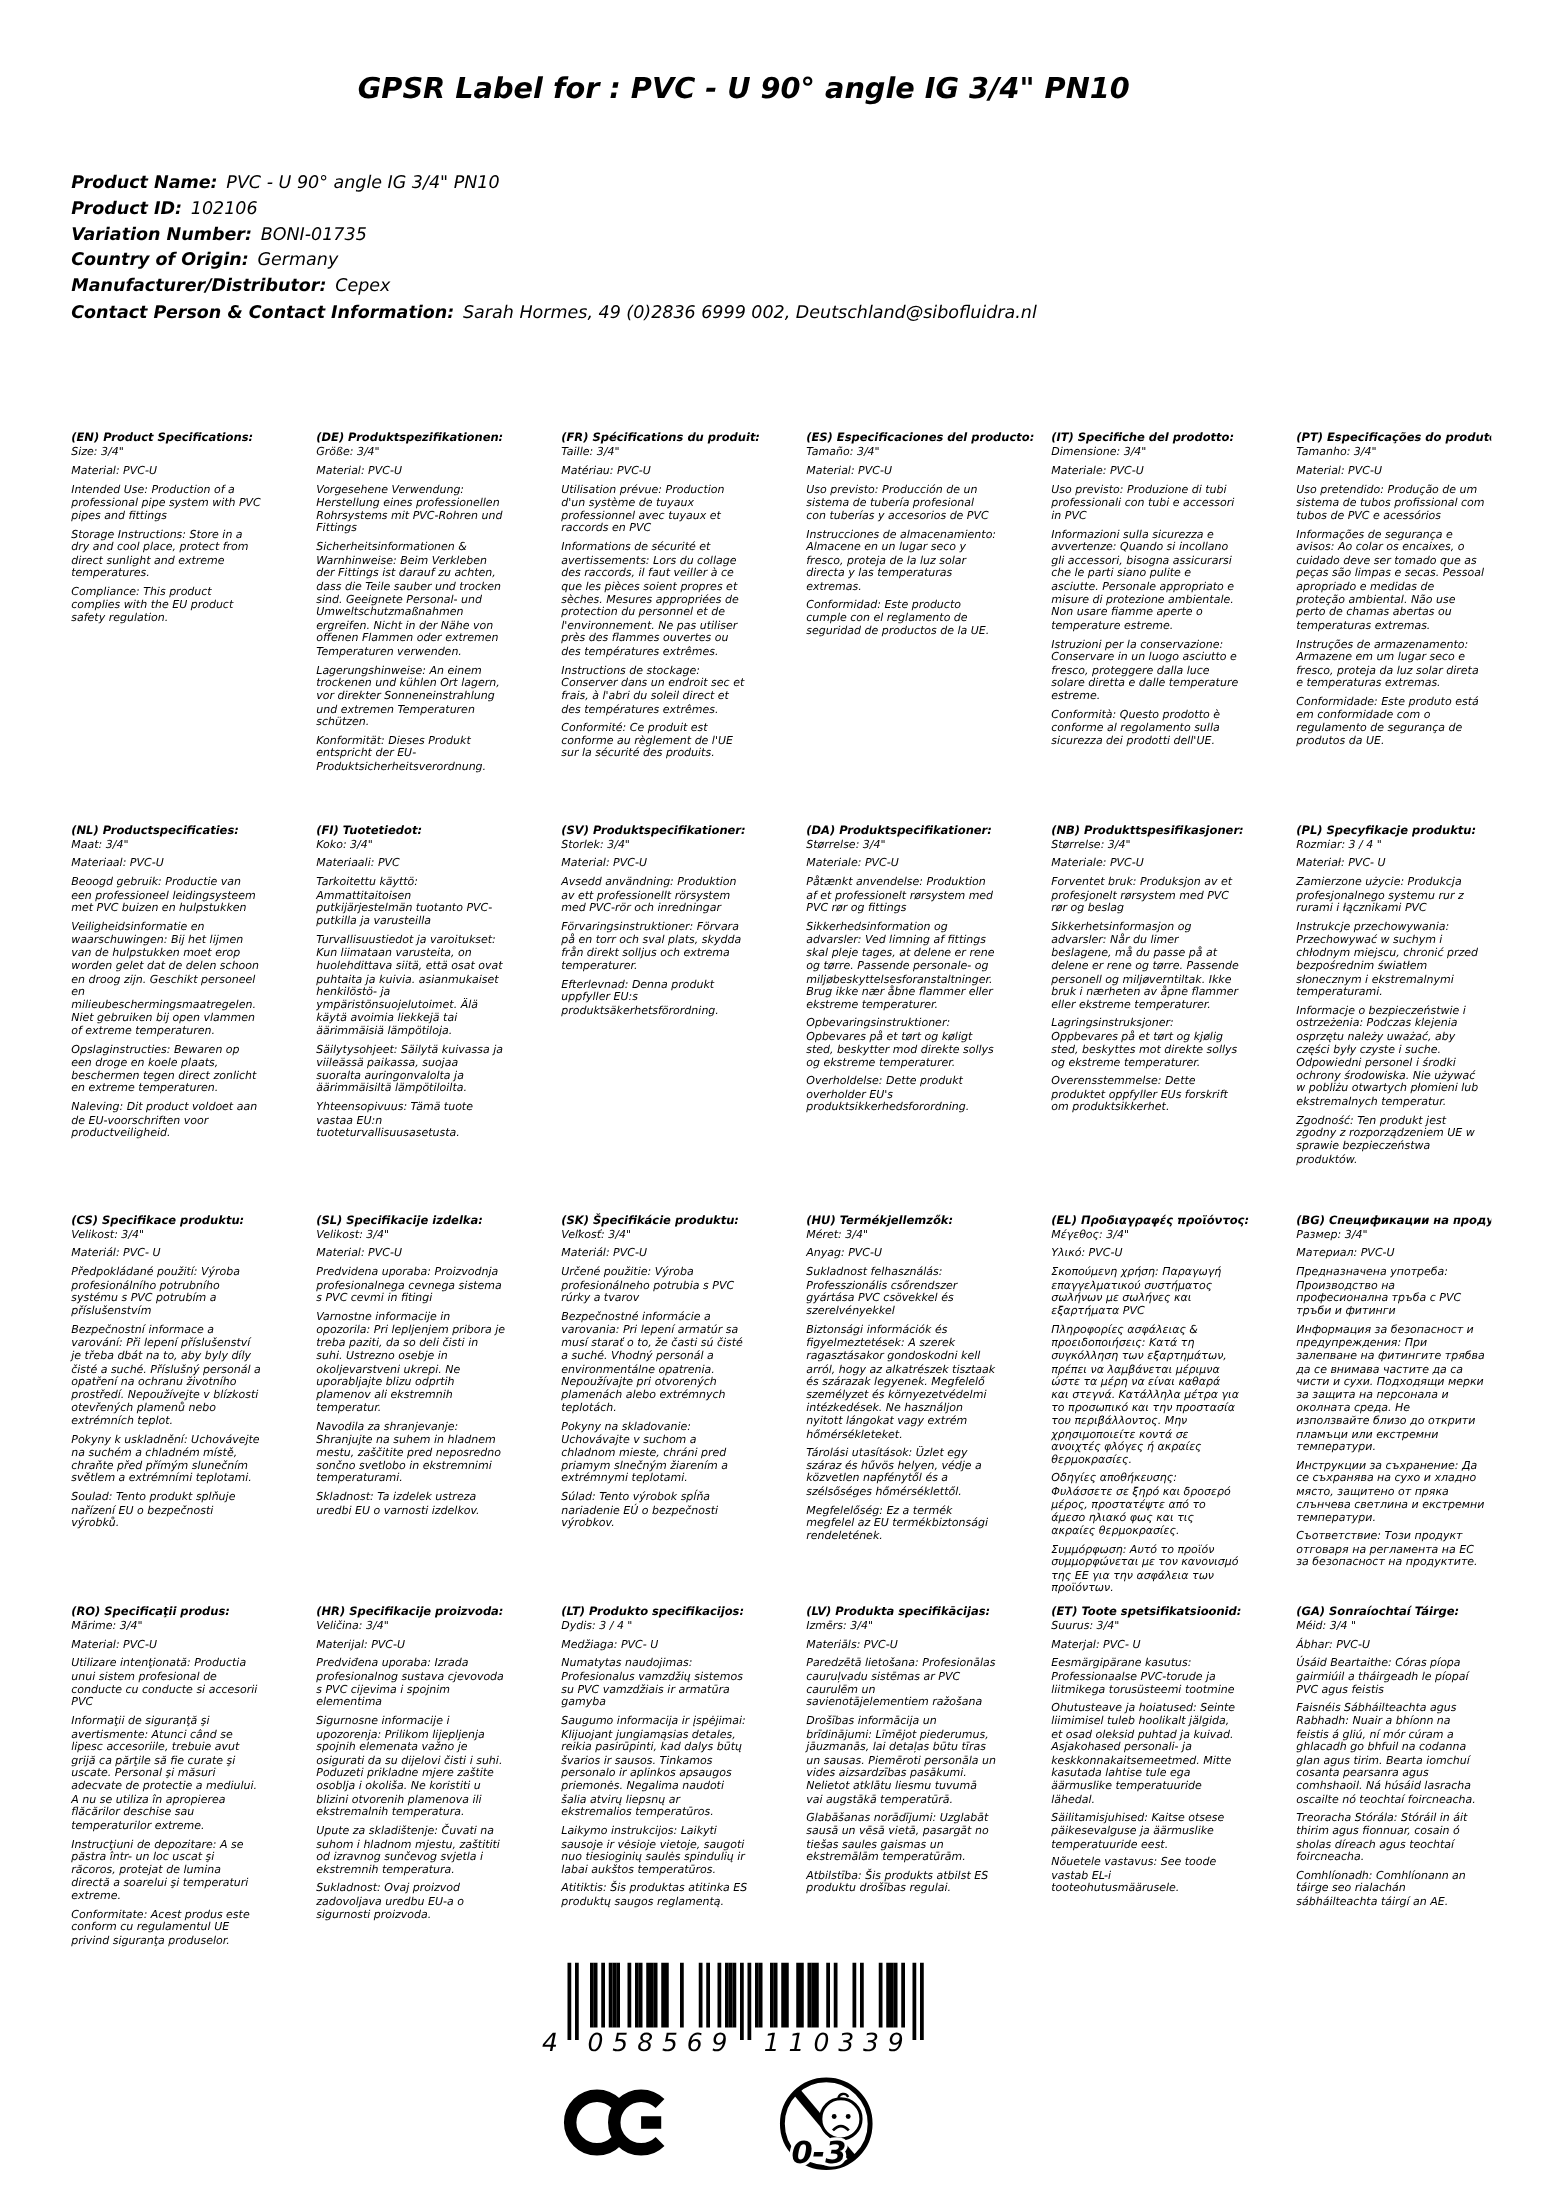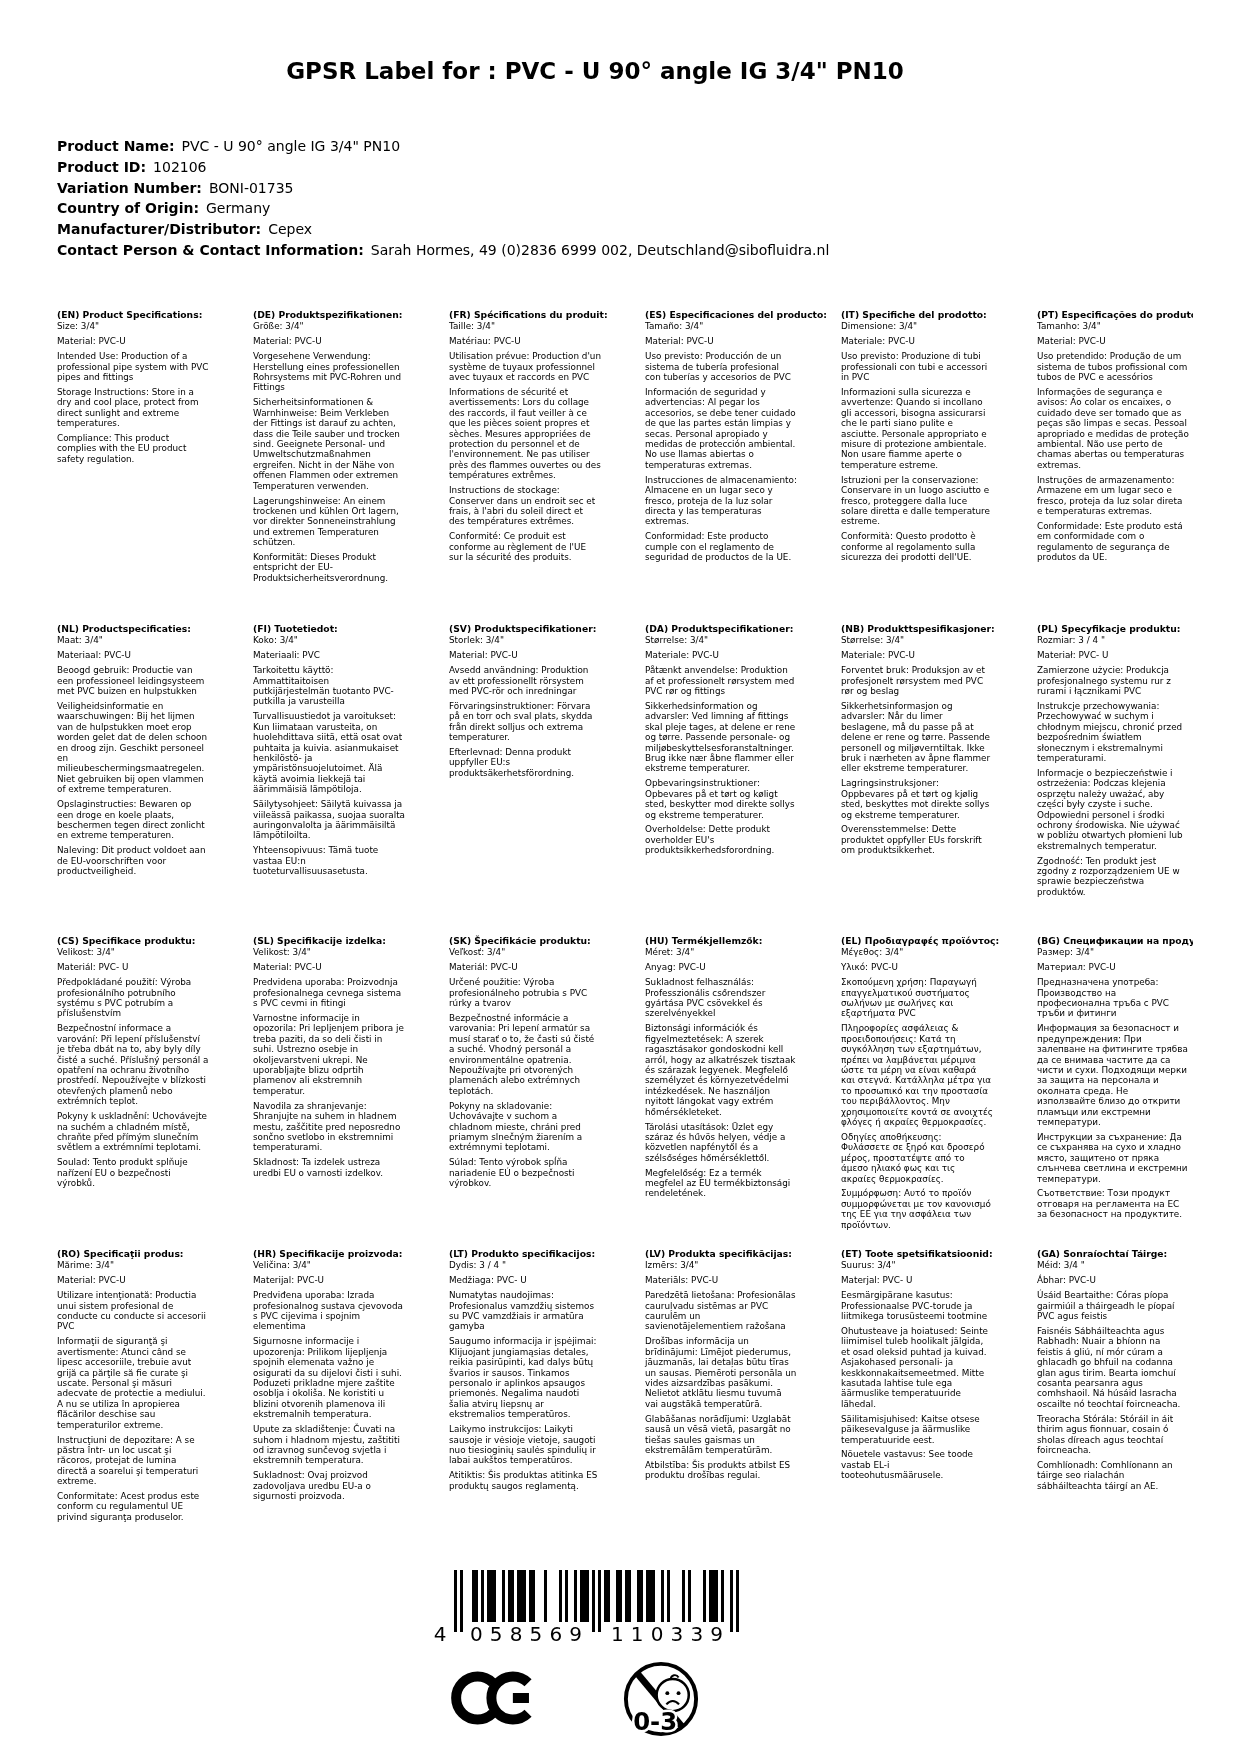--- a/index.html
+++ b/index.html
@@ -1,24 +1,24 @@
 <!DOCTYPE html>
 <html><head>
 <meta charset="utf-8">
 <style>
   html,body{margin:0;padding:0;background:#fff;}
   .page{position:relative;width:1193px;height:1754px;background:#fff;color:#000;
-        font-family:"DejaVu Sans","Liberation Sans",sans-serif;overflow:hidden;}
+        font-family:"DejaVu Sans","Liberation Sans",sans-serif;overflow:hidden;font-style:italic;}
   .title{position:absolute;top:58px;left:30px;width:1130px;text-align:center;
          font-size:23px;font-weight:bold;letter-spacing:0px;}
   .info{position:absolute;top:136px;left:57px;font-size:14px;line-height:20.8px;}
   .info-line .lbl{font-weight:bold;}
   .info-line .val{margin-left:7px;margin-top:48px;}
   .spec-row{position:absolute;left:57px;width:1140px;display:grid;
-            grid-template-columns:repeat(6,152px);column-gap:44px;align-items:start;}
+            grid-template-columns:repeat(6,152px);column-gap:44px;align-items:start;margin-top:36px;}
   #row1{top:310px;} #row2{top:624px;} #row3{top:936px;} #row4{top:1249px;}
   .spec-block{font-size:8.8px;line-height:10.4px;overflow-wrap:break-word;}
   .spec-header{font-weight:bold;font-size:9.2px;white-space:nowrap;margin:0 0 1px 0;}
   .spec-par{margin:0;}
   .spec-par + .spec-par{margin-top:4.5px;}
   .barcode-wrap{position:absolute;left:430px;top:1570px;}
   .ce-wrap{position:absolute;left:450px;top:1668px;}
   .age-wrap{position:absolute;left:622px;top:1660px;}
   svg{display:block;}
 </style>
@@ -61,21 +61,20 @@
         <p class="spec-par">Utilisation prévue: Production d'un système de tuyaux professionnel avec tuyaux et raccords en PVC</p>
         <p class="spec-par">Informations de sécurité et avertissements: Lors du collage des raccords, il faut veiller à ce que les pièces soient propres et sèches. Mesures appropriées de protection du personnel et de l'environnement. Ne pas utiliser près des flammes ouvertes ou des températures extrêmes.</p>
         <p class="spec-par">Instructions de stockage: Conserver dans un endroit sec et frais, à l'abri du soleil direct et des températures extrêmes.</p>
         <p class="spec-par">Conformité: Ce produit est conforme au règlement de l'UE sur la sécurité des produits.</p>
       </div>
       <div class="spec-block">
         <div class="spec-header">(ES) Especificaciones del producto:</div>
         <p class="spec-par">Tamaño: 3/4"</p>
         <p class="spec-par">Material: PVC-U</p>
         <p class="spec-par">Uso previsto: Producción de un sistema de tubería profesional con tuberías y accesorios de PVC</p>
-        <p class="spec-par">Información de seguridad y advertencias: Al pegar los accesorios, se debe tener cuidado de que las partes están limpias y secas. Personal apropiado y medidas de protección ambiental. No use llamas abiertas o temperaturas extremas.</p>
         <p class="spec-par">Instrucciones de almacenamiento: Almacene en un lugar seco y fresco, proteja de la luz solar directa y las temperaturas extremas.</p>
         <p class="spec-par">Conformidad: Este producto cumple con el reglamento de seguridad de productos de la UE.</p>
       </div>
       <div class="spec-block">
         <div class="spec-header">(IT) Specifiche del prodotto:</div>
         <p class="spec-par">Dimensione: 3/4"</p>
         <p class="spec-par">Materiale: PVC-U</p>
         <p class="spec-par">Uso previsto: Produzione di tubi professionali con tubi e accessori in PVC</p>
         <p class="spec-par">Informazioni sulla sicurezza e avvertenze: Quando si incollano gli accessori, bisogna assicurarsi che le parti siano pulite e asciutte. Personale appropriato e misure di protezione ambientale. Non usare fiamme aperte o temperature estreme.</p>
         <p class="spec-par">Istruzioni per la conservazione: Conservare in un luogo asciutto e fresco, proteggere dalla luce solare diretta e dalle temperature estreme.</p>

